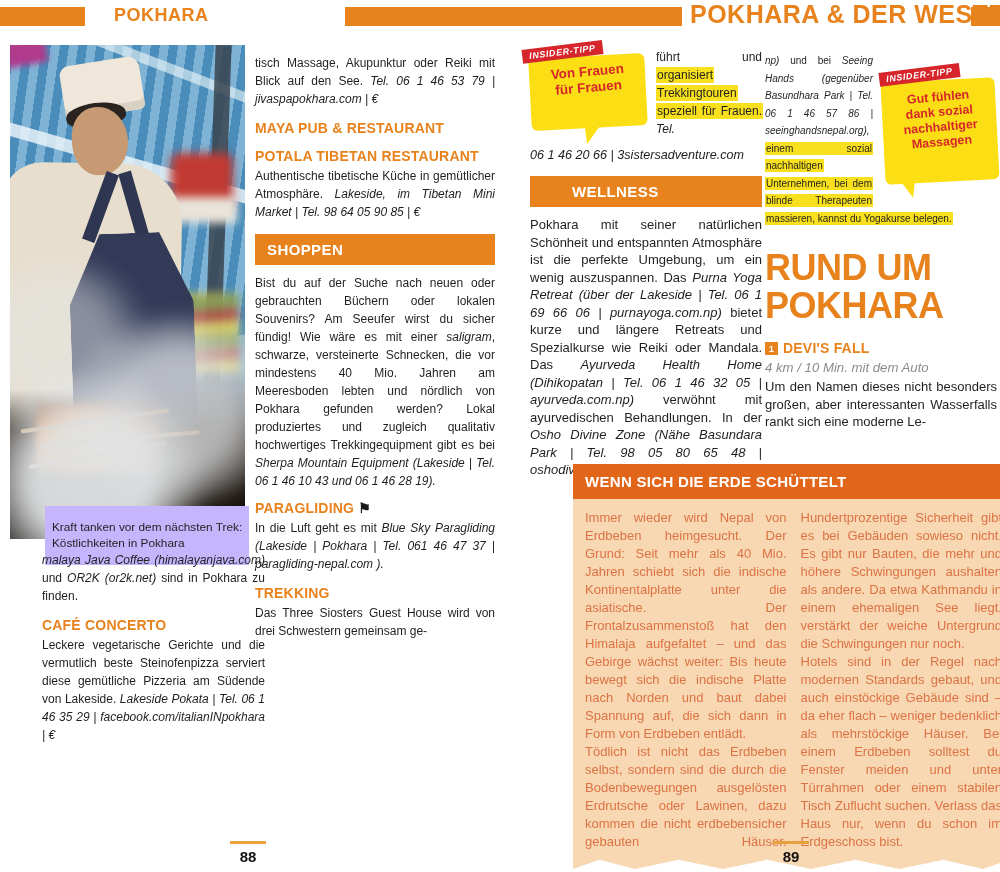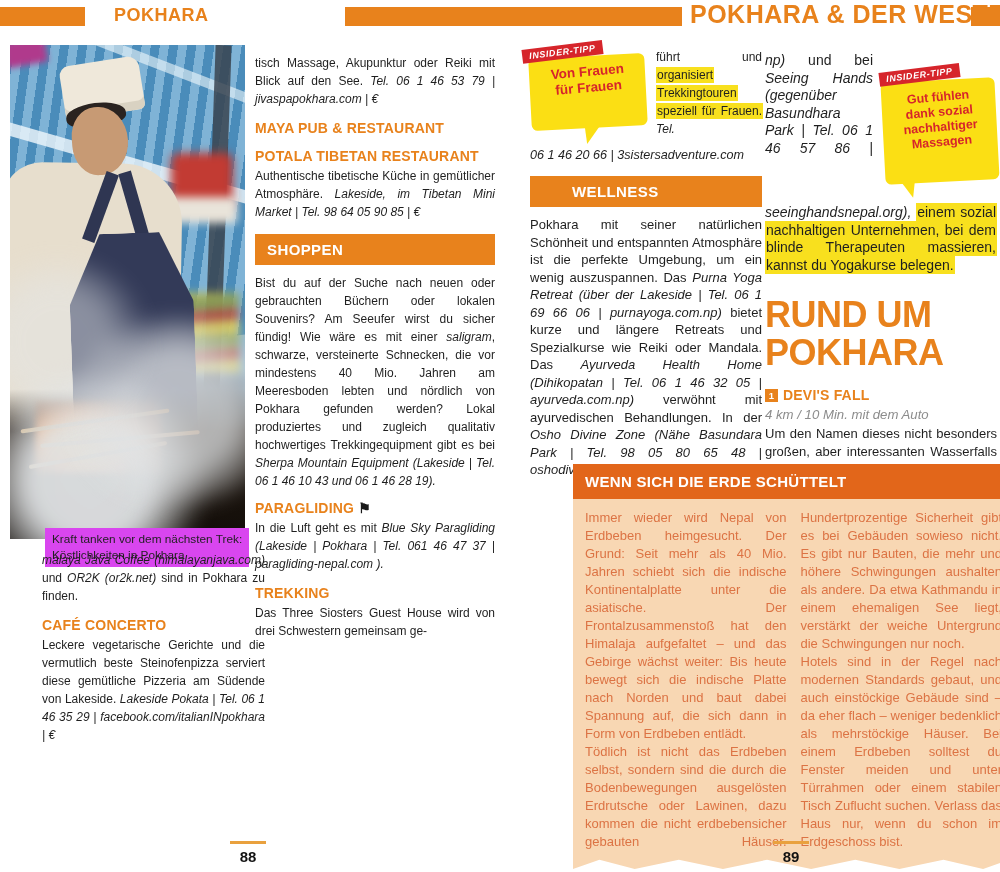--- a/index.html
+++ b/index.html
@@ -56,21 +56,21 @@
   .ph-skew1{left:10px;bottom:116px;width:150px;height:4px;background:linear-gradient(90deg,#caa36a,#8a5a2e);transform:rotate(-8deg);border-radius:2px;}
   .ph-skew2{left:30px;bottom:98px;width:160px;height:4px;background:linear-gradient(90deg,#caa36a,#8a5a2e);transform:rotate(-5deg);border-radius:2px;}
   .ph-skew3{left:18px;bottom:82px;width:140px;height:4px;background:linear-gradient(90deg,#caa36a,#8a5a2e);transform:rotate(-10deg);border-radius:2px;}
   .ph-sm1{left:-35px;bottom:-45px;width:230px;height:210px;border-radius:50%;filter:blur(10px);
           background:radial-gradient(circle,rgba(225,228,230,.95) 0 40%,rgba(225,228,230,0) 75%);}
   .ph-sm2{left:55px;bottom:35px;width:225px;height:185px;border-radius:50%;filter:blur(10px);opacity:.8;
           background:radial-gradient(circle,rgba(225,228,230,.95) 0 40%,rgba(225,228,230,0) 75%);}
   .ph-sm3{left:-45px;bottom:115px;width:185px;height:165px;border-radius:50%;filter:blur(10px);opacity:.55;
           background:radial-gradient(circle,rgba(228,231,233,.9) 0 40%,rgba(228,231,233,0) 75%);}
 
-  .caption{position:absolute;left:45px;top:528px;background:#d946ef;padding:4px 7px;
+  .caption{position:absolute;left:45px;top:506px;background:#c4b5fd;padding:14px 7px;
            font-size:11.8px;line-height:15.5px;color:#1f1f1f;white-space:nowrap;}
 
   
   .tip{position:relative;}
   .tipL{float:left;width:116px;height:96px;margin:0 10px 4px 0;}
   .tipR{float:right;width:114px;height:126px;margin:20px 0 6px 10px;}
   .tip-badge{position:absolute;background:#d6252b;color:#fff;font-size:9px;font-weight:bold;font-style:italic;
              letter-spacing:.6px;padding:2px 7px;transform:rotate(-7deg);z-index:2;white-space:nowrap;}
   .tipL .tip-badge{top:-3px;left:-8px;}
   .tipR .tip-badge{top:-4px;left:-4px;}
@@ -187,21 +187,21 @@
         <div class="tip-badge">INSIDER-TIPP</div>
         <div class="tip-bubble"></div>
         <div class="tip-tail"></div>
         <div class="tip-text">
           <div>Gut fühlen</div>
           <div>dank sozial</div>
           <div>nachhaltiger</div>
           <div>Massagen</div>
         </div>
       </div>
-      <p class="body" style="font-size:14px;line-height:17.5px;"><span class="i">np)</span><span> und bei </span><span class="i">Seeing Hands (gegenüber Basundhara Park | Tel. 06 1 46 57 86 | seeinghandsnepal.org),</span><span> </span><span class="hl">einem sozial nachhaltigen Unternehmen, bei dem blinde Therapeuten massieren, kannst du Yogakurse belegen.</span></p>
+      <p class="body" style="font-size:10px;line-height:17.5px;"><span class="i">np)</span><span> und bei </span><span class="i">Seeing Hands (gegenüber Basundhara Park | Tel. 06 1 46 57 86 | seeinghandsnepal.org),</span><span> </span><span class="hl">einem sozial nachhaltigen Unternehmen, bei dem blinde Therapeuten massieren, kannst du Yogakurse belegen.</span></p>
     </div>
     <div class="big-title">
       <div>RUND UM</div>
       <div>POKHARA</div>
     </div>
     <div>
       <div>
         <span class="devi-num">1</span><span class="devi-h">DEVI'S FALL</span>
       </div>
       <div class="devi-dist">4 km / 10 Min. mit dem Auto</div>

